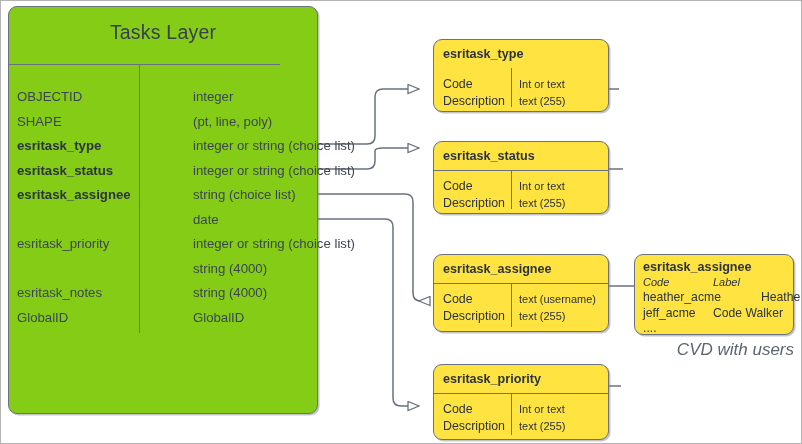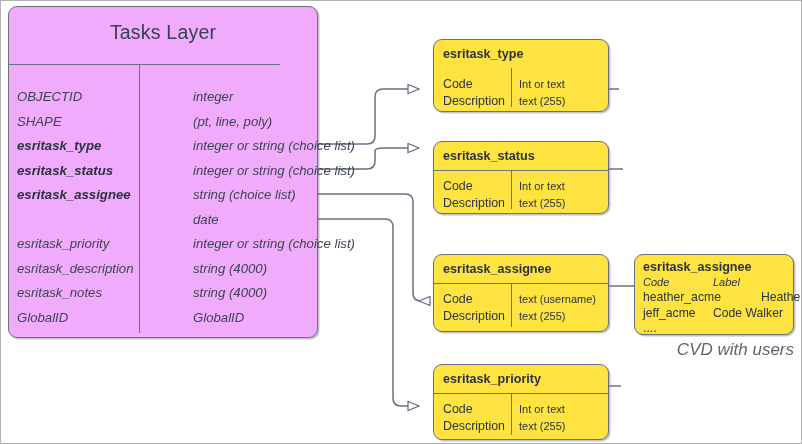--- a/index.html
+++ b/index.html
@@ -26,22 +26,22 @@
     height: 444px;
     pointer-events: none;
   }
 
   
   .main-entity {
     position: absolute;
     left: 7px;
     top: 5px;
     width: 310px;
-    height: 332px;
-    background: #f0abfc;
+    height: 408px;
+    background: #84cc16;
     border: 1.6px solid #6a7180;
     border-radius: 9px;
     box-sizing: border-box;
     box-shadow: 1.5px 1.5px 0 rgba(120,125,135,0.45);
   }
   .main-title {
     position: absolute;
     left: 0;
     top: 14px;
     width: 100%;
@@ -64,21 +64,20 @@
     top: 58px;
     width: 0;
     height: 268px;
     border-left: 1.6px solid #6a7180;
   }
   .field-row {
     position: absolute;
     left: 0;
     width: 100%;
     height: 24.5px;
-    font-style: italic;
   }
   .field-name {
     position: absolute;
     left: 8px;
     top: 0;
     font-size: 13.2px;
     color: #3c4552;
     white-space: nowrap;
   }
   .field-name.bold { font-weight: bold; color: #2b3340; }
@@ -249,21 +248,20 @@
           <div class="field-type">string (choice list)</div>
         </div>
         <div class="field-row" style="top: 204.5px;">
           <div class="field-type">date</div>
         </div>
         <div class="field-row" style="top: 229px;">
           <div class="field-name">esritask_priority</div>
           <div class="field-type">integer or string (choice list)</div>
         </div>
         <div class="field-row" style="top: 253.5px;">
-          <div class="field-name">esritask_description</div>
           <div class="field-type">string (4000)</div>
         </div>
         <div class="field-row" style="top: 278px;">
           <div class="field-name">esritask_notes</div>
           <div class="field-type">string (4000)</div>
         </div>
         <div class="field-row" style="top: 302.5px;">
           <div class="field-name">GlobalID</div>
           <div class="field-type">GlobalID</div>
         </div>

